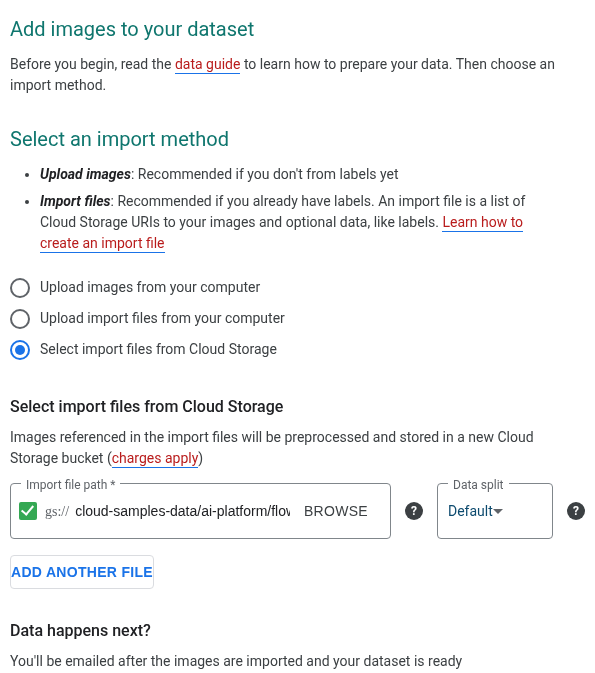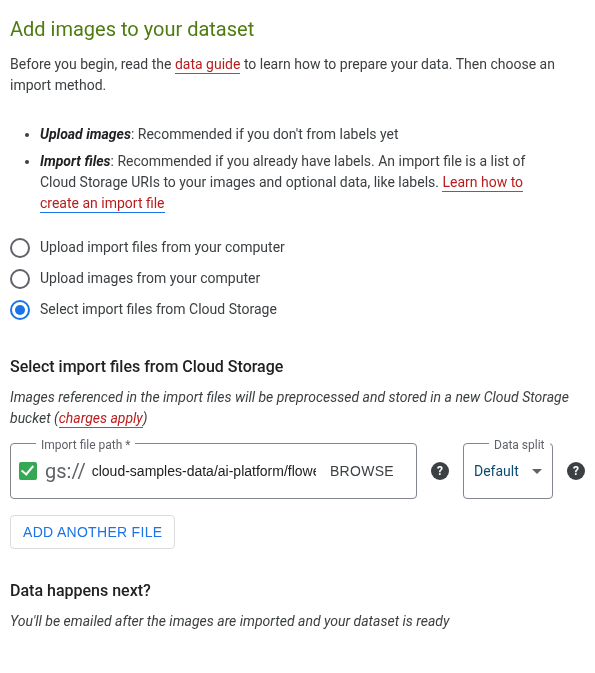--- a/index.html
+++ b/index.html
@@ -8,21 +8,21 @@
     color: #202124;
     font-size: 14px;
     line-height: 1.5;
     padding: 10px 10px 10px 10px;
     width: 595px;
   }
   h2 {
     font-size: 20px;
     font-weight: 400;
     margin: 4px 0 10px 0;
-    color: #4d7c0f;
+    color: #0f766e;
   }
   p { color: #3c4043; }
   a.linkish {
     color: #b91c1c;
     text-decoration: none;
     border-bottom: 1px solid #1a73e8;
     padding-bottom: 1px;
   }
   .section { margin-bottom: 28px; }
   ul.bullets {
@@ -77,21 +77,21 @@
     position: relative;
     border: 1px solid #80868b;
     border-radius: 4px;
     height: 56px;
     display: flex;
     align-items: center;
   }
   .fieldset-box .floating-label {
     position: absolute;
     top: -8px;
-    left: 25px;
+    left: 10px;
     background: #fff;
     padding: 0 5px;
     font-size: 12px;
     color: #5f6368;
   }
   .path-box {
     flex: 1 1 auto;
     padding: 0 8px 0 8px;
   }
   .checkmark {
@@ -107,21 +107,22 @@
     position: absolute;
     left: 5px; top: 1px;
     width: 5px; height: 10px;
     border: solid #fff;
     border-width: 0 2px 2px 0;
     transform: rotate(40deg);
   }
   .path-box .prefix {
     color: #5f6368;
     margin-right: 6px;
-    font-size: 20px;
+    font-size: 14px;
+    font-family: Liberation Serif, serif;
   }
   .path-input {
     flex: 1;
     border: none;
     outline: none;
     font-size: 14px;
     color: #202124;
     min-width: 0;
   }
   .browse-btn {
@@ -143,78 +144,78 @@
     color: #fff;
     display: flex;
     align-items: center;
     justify-content: center;
     font-size: 12px;
     font-weight: 700;
     flex-shrink: 0;
     cursor: pointer;
   }
   .select-box {
-    width: 90px;
+    width: 116px;
     padding: 0 10px;
-    justify-content: space-between;
   }
   .select-box .value { color: #0c4a6e; font-size: 14px; }
   .chevron {
     width: 0; height: 0;
     border-left: 5px solid transparent;
     border-right: 5px solid transparent;
     border-top: 5px solid #5f6368;
   }
 
   .outlined-btn {
     margin-top: 16px;
     border: 1px solid #dadce0;
     background: #fff;
     color: #1a73e8;
     font-size: 14px;
-    font-weight: 400;
+    font-weight: 700;
     letter-spacing: 0.3px;
-    padding: 8px 12px;
+    padding: 8px 0;
     border-radius: 4px;
     cursor: pointer;
   }
-  .desc { color: #3c4043; font-style: italic; }
+  .desc { color: #3c4043; }
 </style>
 </head>
 <body>
 
 
 
 
 <div class="section">
   <h2>Add images to your dataset</h2>
   <p>
     <span>Before you begin, read the </span><a href="#" class="linkish">data guide</a><span> to learn how to prepare your data. Then choose an import method.</span>
   </p>
 </div>
 
 
 <div class="section">
+  <h2>Select an import method</h2>
   <ul class="bullets">
     <li>
       <strong>Upload images</strong><span>: Recommended if you don't from labels yet</span>
     </li>
     <li>
       <strong>Import files</strong><span>: Recommended if you already have labels. An import file is a list of Cloud Storage URIs to your images and optional data, like labels. </span><a href="#" class="linkish">Learn how to create an import file</a>
     </li>
   </ul>
 
   <div class="radio-group">
     <div class="radio-row">
       <div class="radio"></div>
-      <span class="radio-label">Upload import files from your computer</span>
+      <span class="radio-label">Upload images from your computer</span>
     </div>
     <div class="radio-row">
       <div class="radio"></div>
-      <span class="radio-label">Upload images from your computer</span>
+      <span class="radio-label">Upload import files from your computer</span>
     </div>
     <div class="radio-row">
       <div class="radio selected"></div>
       <span class="radio-label">Select import files from Cloud Storage</span>
     </div>
   </div>
 </div>
 
 
 <h3 class="subhead">Select import files from Cloud Storage</h3>

